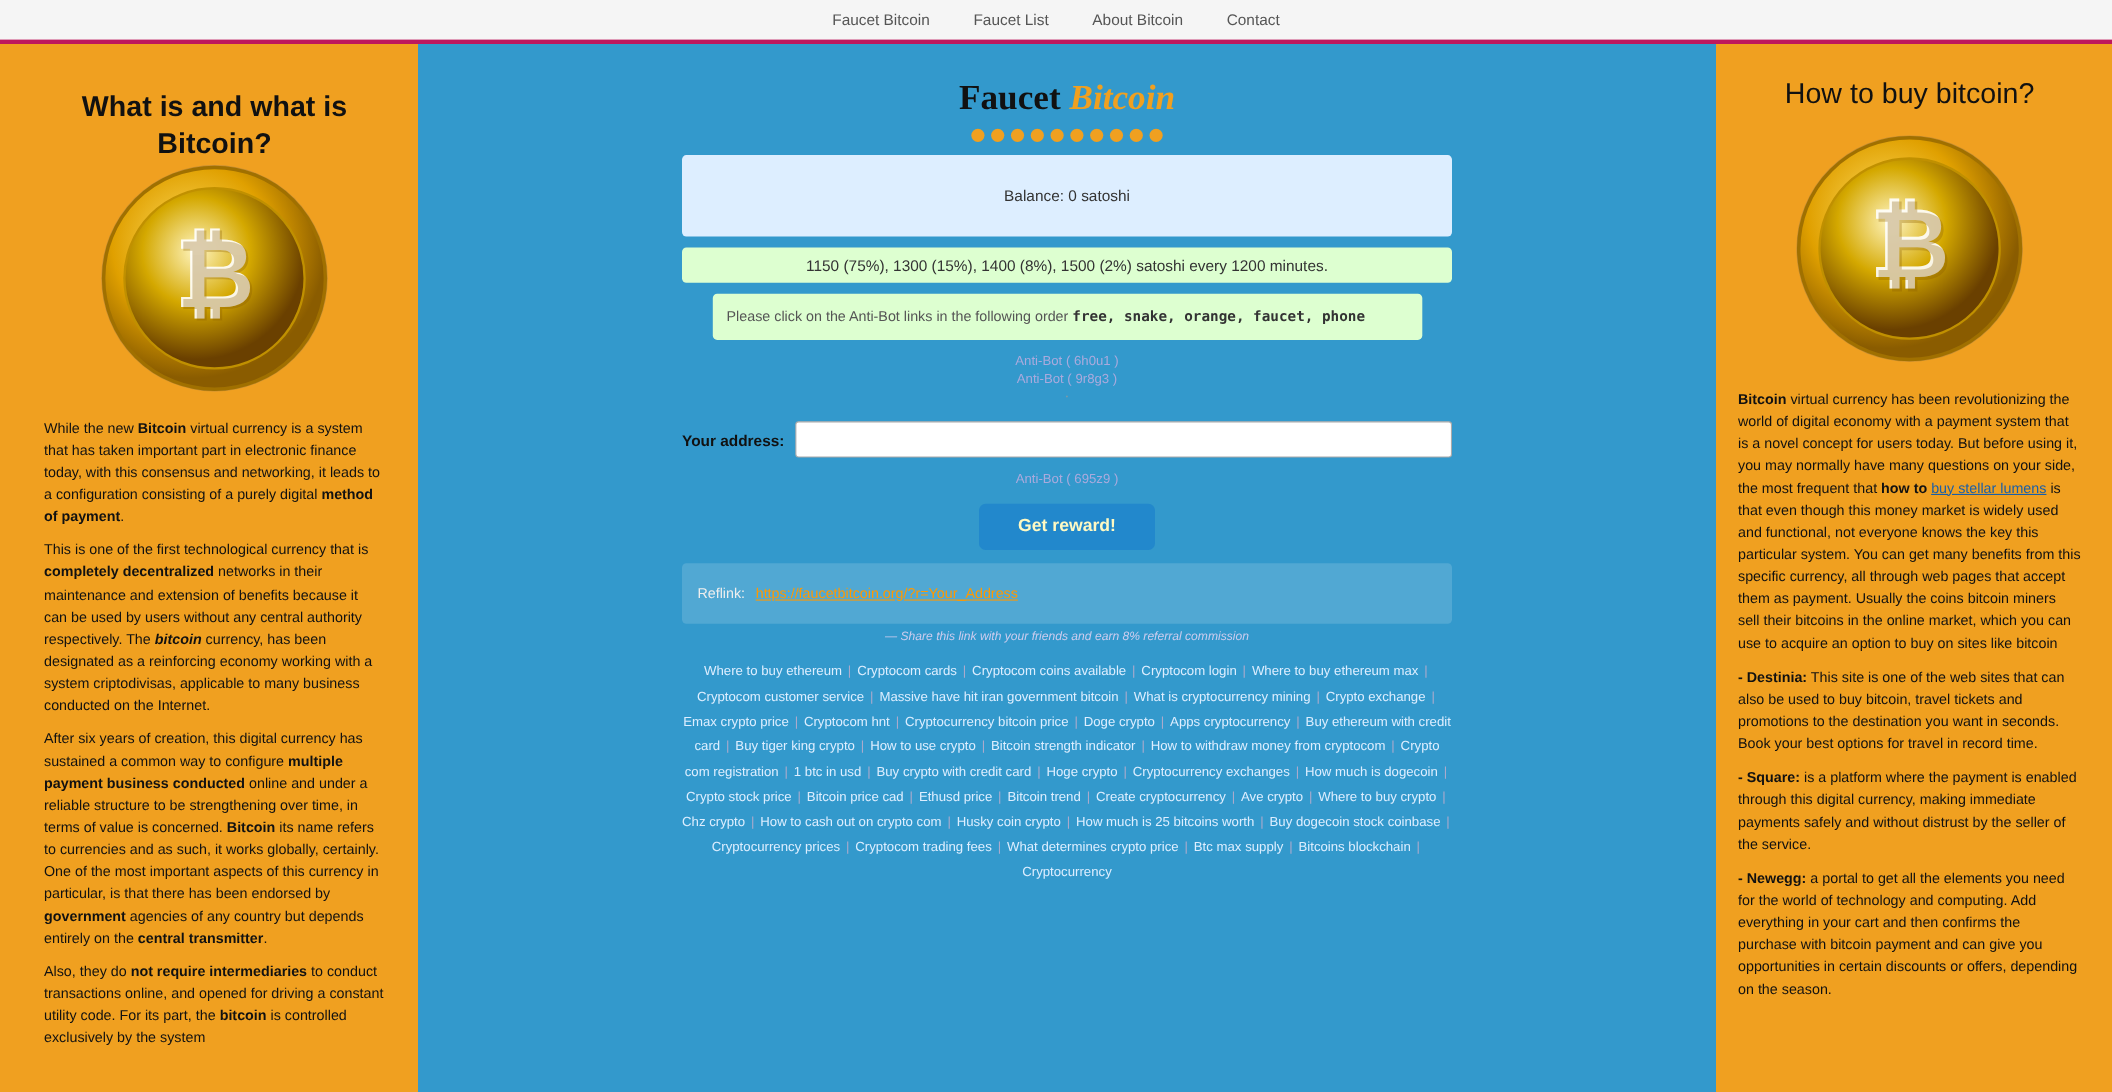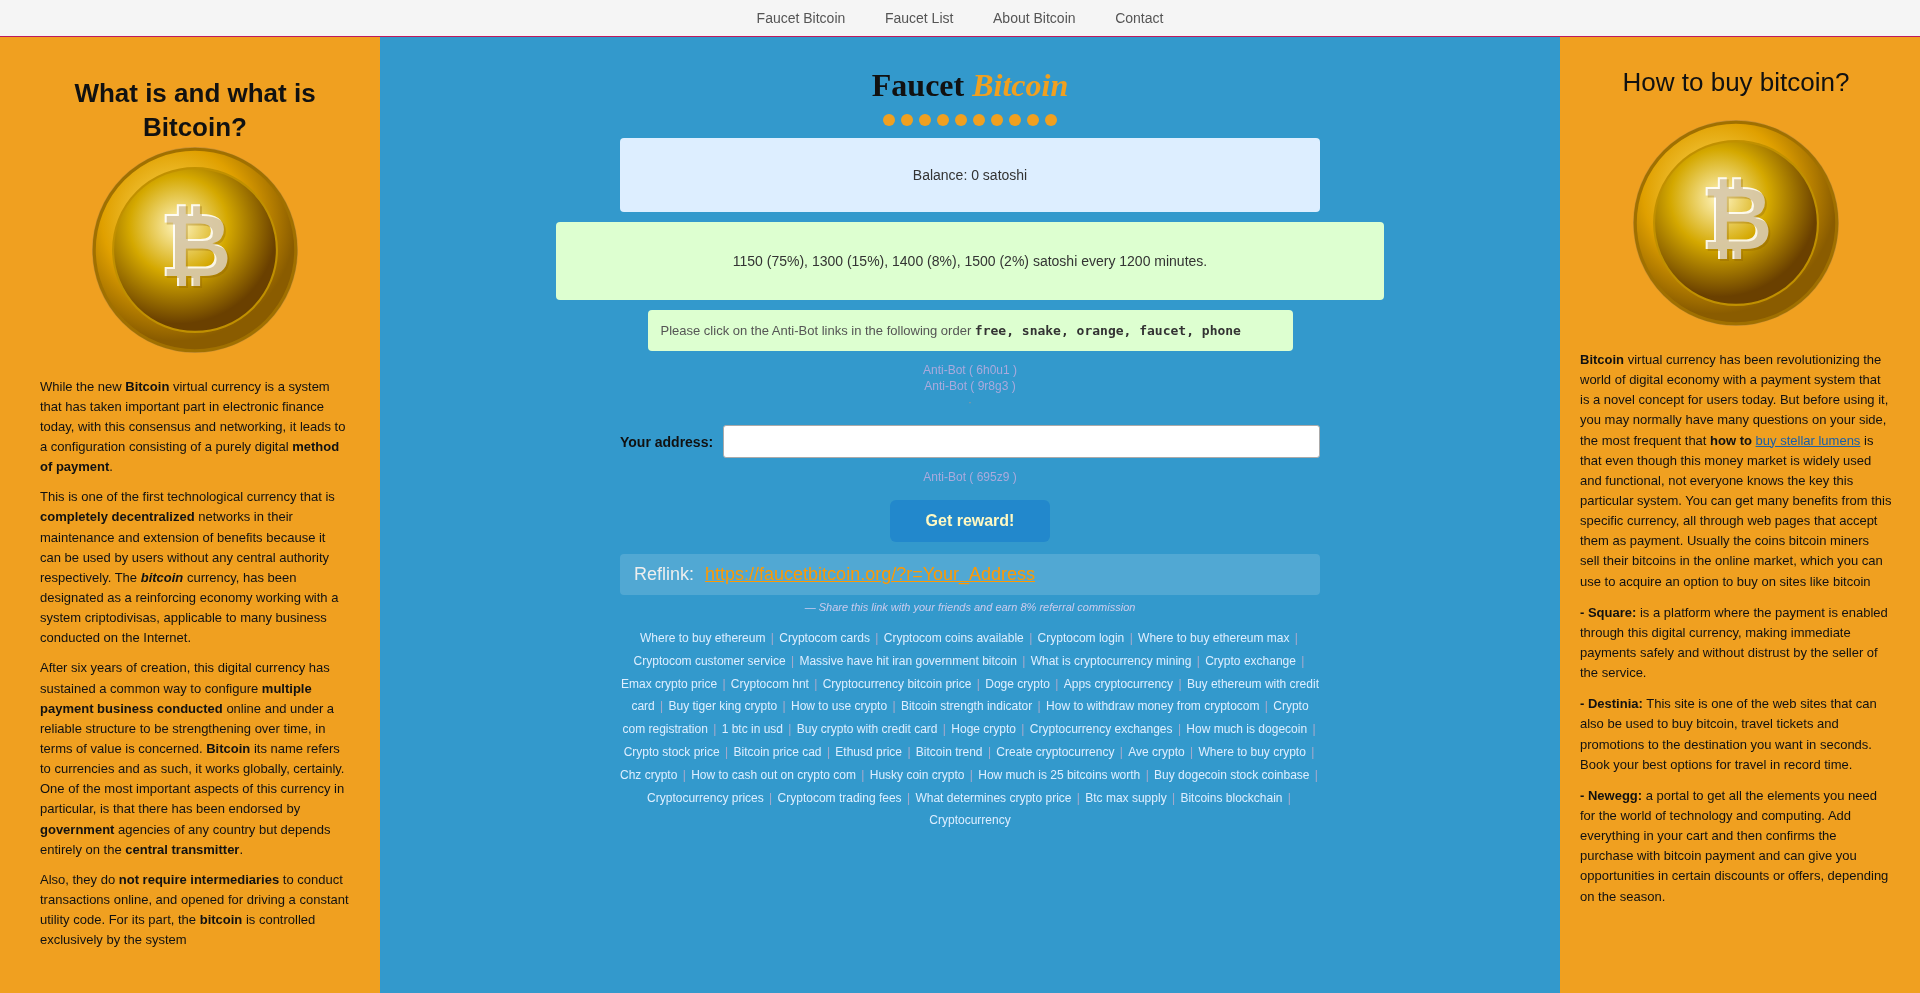--- a/index.html
+++ b/index.html
@@ -5,21 +5,21 @@
     * { box-sizing: border-box; margin: 0; padding: 0; }
     body {
       font-family: Arial, sans-serif;
       background-color: #f0f0f0;
       font-size: 13px;
     }
 
     
     #top-nav {
       background-color: #f5f5f5;
-      border-bottom: 1px solid #be185d;
+      border-bottom: 4px solid #be185d;
       padding: 10px 0;
       text-align: center;
     }
     #top-nav a {
       color: #555;
       text-decoration: none;
       margin: 0 18px;
       font-size: 14px;
     }
 
@@ -94,22 +94,22 @@
       width: 700px;
       padding: 29px;
       text-align: center;
       border-radius: 4px;
       margin-bottom: 10px;
       font-size: 14px;
       color: #333;
     }
     #reward-info-box {
       background-color: #ddffd0;
-      width: 828px;
-      padding: 31px;
+      width: 700px;
+      padding: 8px;
       text-align: center;
       border-radius: 4px;
       margin-bottom: 10px;
       font-size: 14px;
       color: #333;
     }
     #antibot-box {
       background-color: #ddffd0;
       width: 645px;
       padding: 13px;
@@ -163,22 +163,22 @@
       font-size: 16px;
       font-weight: bold;
       cursor: pointer;
       margin: 14px 0 12px 0;
     }
 
     #reflink-row {
       width: 700px;
       background-color: rgba(255,255,255,0.15);
       border-radius: 4px;
-      padding: 10px 14px;
-      font-size: 18px;
+      padding: 20px 14px;
+      font-size: 13px;
       color: #eee;
       margin-bottom: 6px;
     }
     #reflink-row a {
       color: #ff9900;
       text-decoration: underline;
     }
     #reflink-note {
       font-size: 11px;
       color: #cce;
@@ -356,23 +356,23 @@
       <circle cx="100" cy="100" r="78" fill="url(#innerGrad2)" stroke="#c09000" stroke-width="2"></circle>
       <text x="100" y="125" font-size="85" font-weight="bold" font-family="Arial" fill="#fff" text-anchor="middle" opacity="0.9">₿</text>
       <text x="100" y="125" font-size="85" font-weight="bold" font-family="Arial" fill="#8a5c00" text-anchor="middle" opacity="0.3" dx="2" dy="2">₿</text>
     </svg>
 
     <p>
       <span class="bold">Bitcoin</span> virtual currency has been revolutionizing the world of digital economy with a payment system that is a novel concept for users today. But before using it, you may normally have many questions on your side, the most frequent that <span class="bold">how to</span> <a href="#">buy stellar lumens</a> is that even though this money market is widely used and functional, not everyone knows the key this particular system. You can get many benefits from this specific currency, all through web pages that accept them as payment. Usually the coins bitcoin miners sell their bitcoins in the online market, which you can use to acquire an option to buy on sites like bitcoin
     </p>
 
     <p>
+      <span class="bold">- Destinia:</span> This site is one of the web sites that can also be used to buy bitcoin, travel tickets and promotions to the destination you want in seconds. Book your best options for travel in record time.
+    </p>
+    <p>
       <span class="bold">- Square:</span> is a platform where the payment is enabled through this digital currency, making immediate payments safely and without distrust by the seller of the service.
     </p>
     <p>
-      <span class="bold">- Destinia:</span> This site is one of the web sites that can also be used to buy bitcoin, travel tickets and promotions to the destination you want in seconds. Book your best options for travel in record time.
-    </p>
-    <p>
       <span class="bold">- Newegg:</span> a portal to get all the elements you need for the world of technology and computing. Add everything in your cart and then confirms the purchase with bitcoin payment and can give you opportunities in certain discounts or offers, depending on the season.
     </p>
   </div>
 
 </div>
 
 </body></html>

